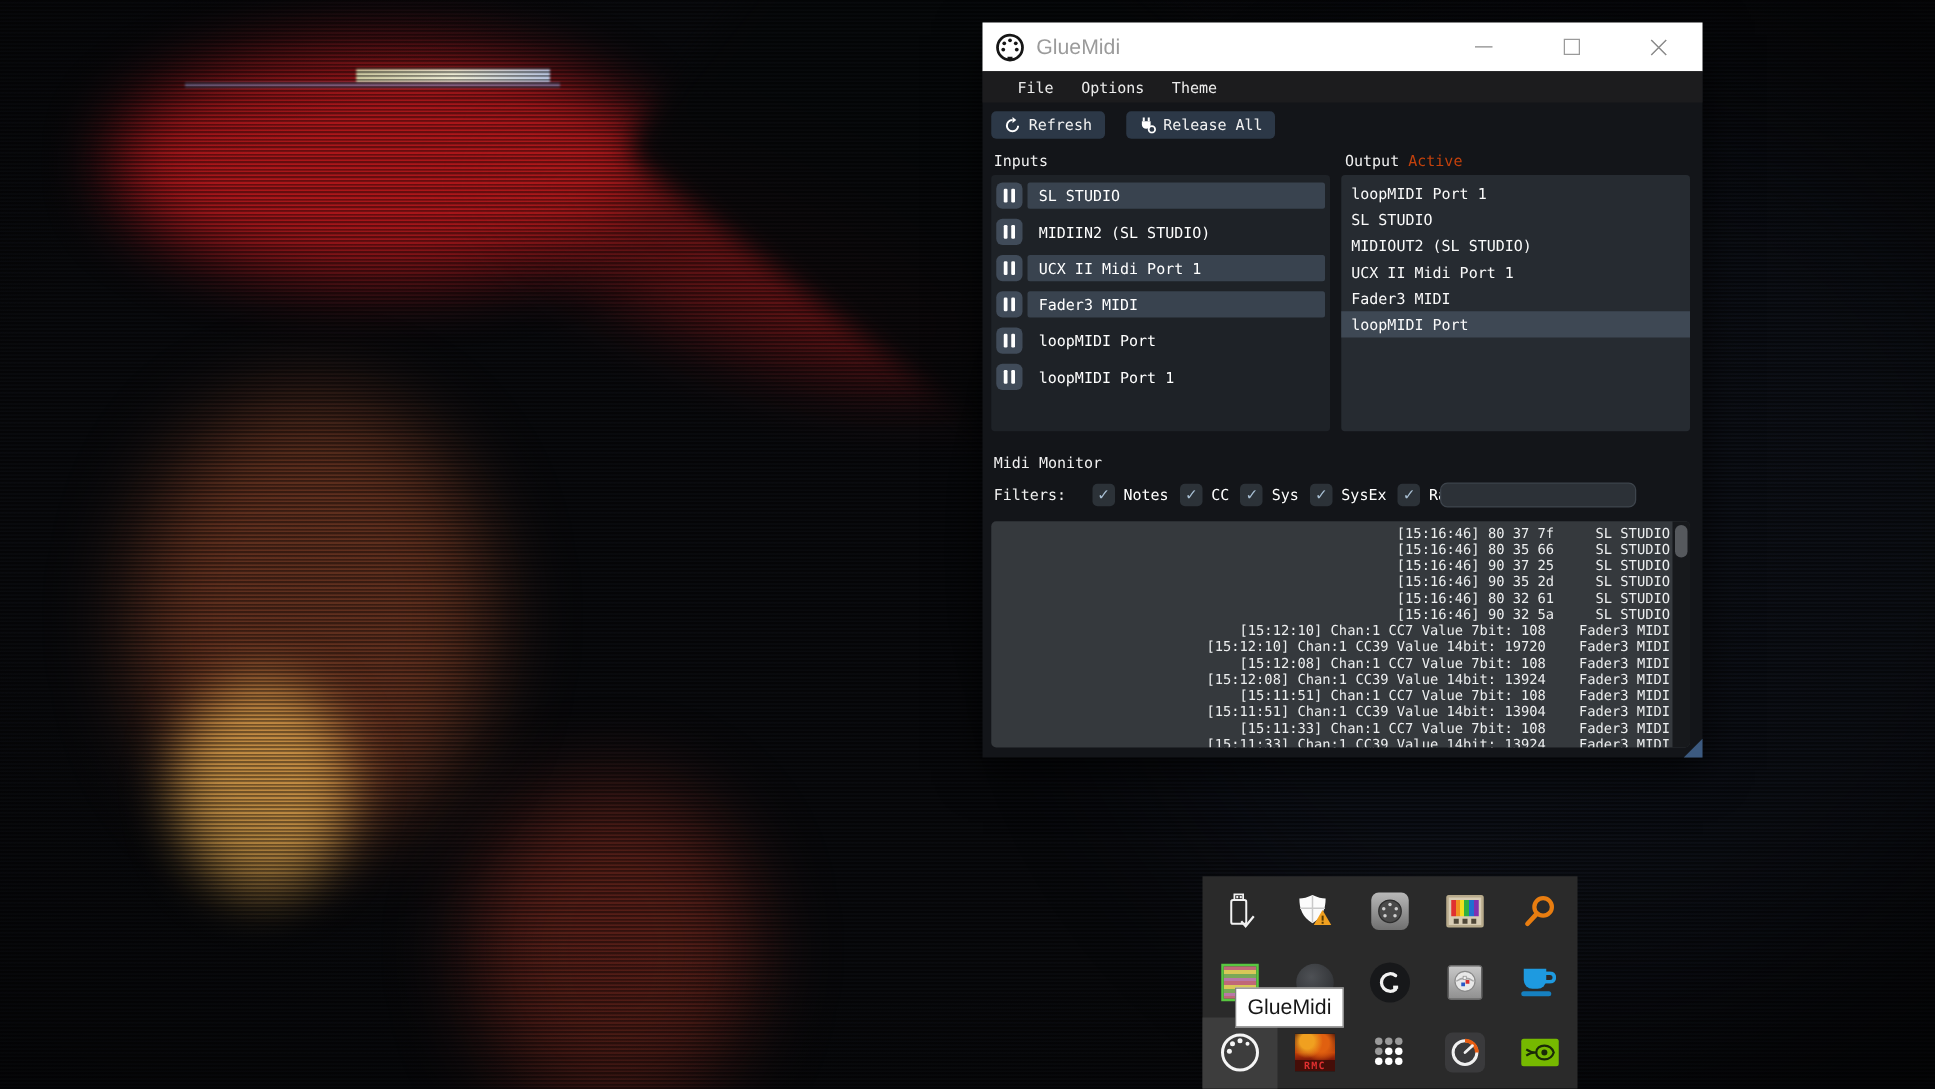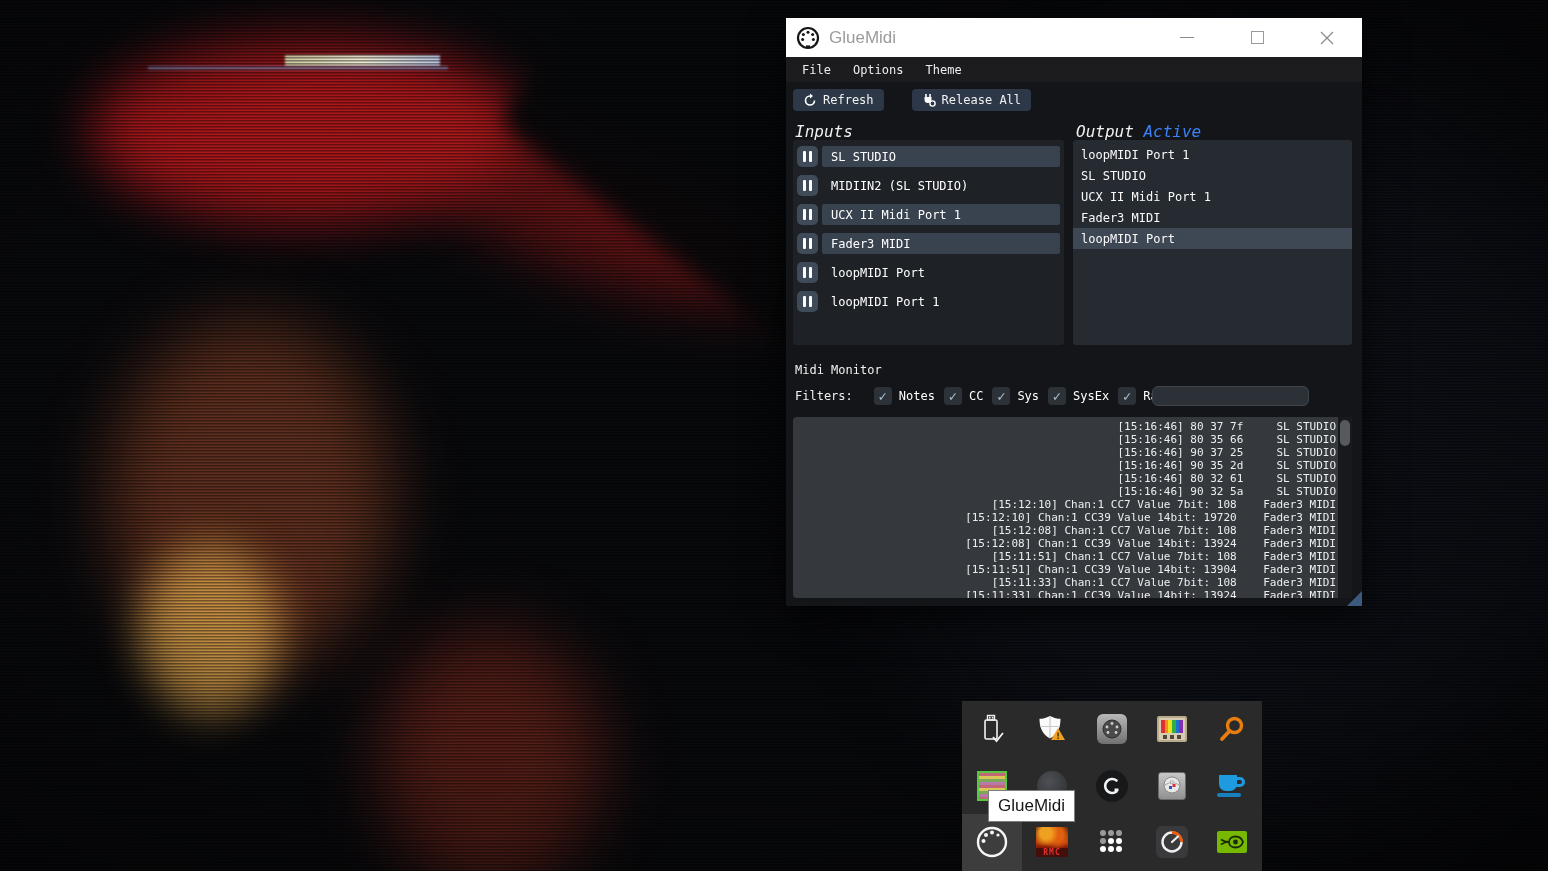--- a/index.html
+++ b/index.html
@@ -28,30 +28,30 @@
 
   .titlebar { position:absolute; left:0; top:0; width:100%; height:39px; background:#ffffff; display:flex; align-items:center; }
   .titlebar .app-ic { margin-left:10px; width:24px; height:24px; }
   .titlebar .title { margin-left:9px; font-family:"Liberation Sans", sans-serif; font-size:17px; color:#9b9b9b; }
   .win-controls { position:absolute; right:0; top:0; height:39px; display:flex; }
   .win-btn { width:70px; height:39px; display:flex; align-items:center; justify-content:center; }
   .min-glyph { width:14px; height:0; border-top:1px solid #8a8a8a; }
   .max-glyph { width:13px; height:13px; border:1px solid #9a9a9a; }
 
   .menubar { position:absolute; left:0; top:39px; width:100%; height:25px; background:#1c1c1e;
-    display:flex; align-items:center; gap:4px; padding-left:7px; }
+    display:flex; align-items:center; gap:4px; padding-left:19px; }
   .menu-item { color:#ececec; font-size:12px; padding:3px 9px; }
 
-  .toolbar { position:absolute; left:7px; top:71px; display:flex; gap:28px;justify-content:space-between; }
+  .toolbar { position:absolute; left:7px; top:71px; display:flex; gap:17px;justify-content:space-between; }
   .tb-btn { height:22px; background:#2c3847; border-radius:4px; color:#f2f2f2; font-size:12px;
     display:flex; align-items:center; gap:6px; padding:0 10px; }
   .tb-ic { width:14px; height:14px; display:inline-flex; }
 
-  .col-label { position:absolute; top:104px; font-size:16px; color:#f0f0f0;font-style:italic; }
-  .active-word { color:#3b82f6; }
+  .col-label { position:absolute; top:104px; font-size:12px; color:#f0f0f0; }
+  .active-word { color:#c2410c; }
 
   .panel { position:absolute; top:122px; height:205px; border-radius:3px; }
   .inputs-panel { left:7px; width:271px; background:#1e2227; padding:6px 4px 0 4px; }
   .in-row { height:21px; margin-bottom:8px; display:flex; align-items:stretch; border-radius:3px; }
   .pause-btn { width:21px; background:#404b59; border-radius:5px; display:flex; align-items:center; justify-content:center; gap:3px; flex:none; }
   .pb { width:3px; height:11px; background:#ffffff; border-radius:1px; }
   .in-label { flex:1; margin-left:4px; display:flex; align-items:center; padding-left:9px;
     color:#ffffff; font-size:12px; border-radius:2px; white-space:pre; }
   .in-row.active .in-label { background:#39434f; }
 
@@ -241,20 +241,21 @@
           <span class="pb"></span>
           <span class="pb"></span>
         </span>
       <span class="in-label">loopMIDI Port 1</span>
     </div>
   </div>
 
   <div class="panel output-panel">
     <div class="out-row">loopMIDI Port 1</div>
     <div class="out-row">SL STUDIO</div>
+    <div class="out-row">MIDIOUT2 (SL STUDIO)</div>
     <div class="out-row">UCX II Midi Port 1</div>
     <div class="out-row">Fader3 MIDI</div>
     <div class="out-row selected">loopMIDI Port</div>
   </div>
 
   <span class="monitor-label">Midi Monitor</span>
 
   <div class="filters-row">
     <span class="filters-label">Filters:</span>
     <label class="filter">

